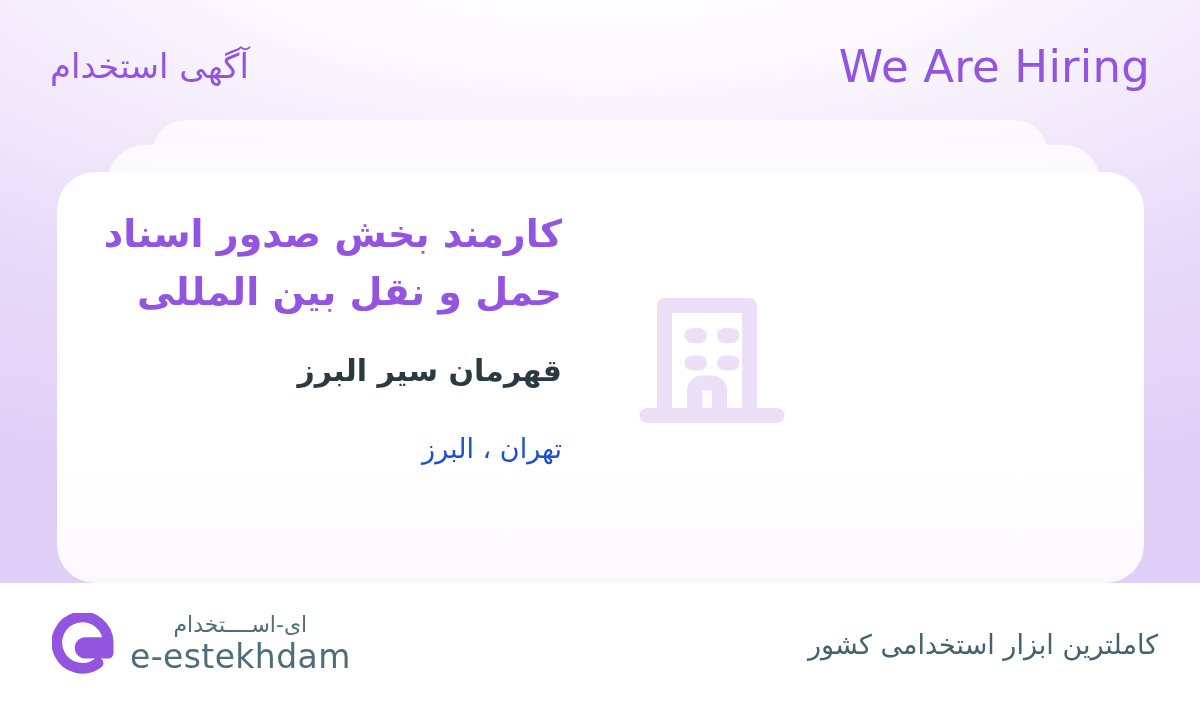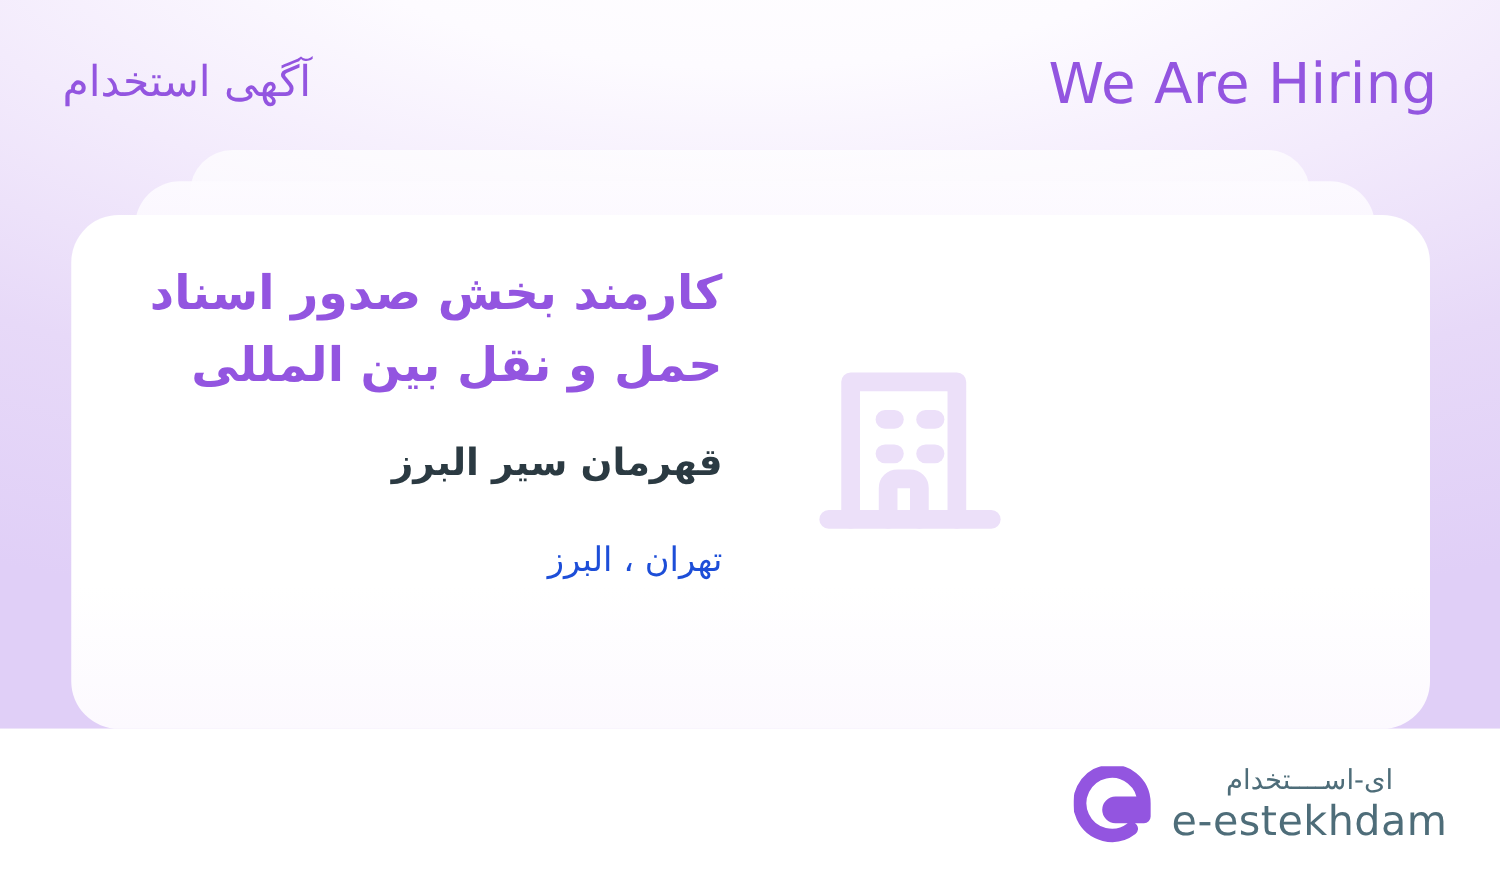--- a/index.html
+++ b/index.html
@@ -103,21 +103,20 @@
     left: 57px;
     top: 172px;
     width: 863px;
     height: 411px;
     z-index: 4;
     display: flex;
     flex-direction: row-reverse;
     align-items: flex-start;
     box-sizing: border-box;
     padding: 28px 58px 0 40px;
-    margin-left: 16px;
   }
 
   .text-col {
     flex: 1 1 auto;
     min-width: 0;
     text-align: right;
     direction: rtl;
     padding-top: 6px;
   }
 
@@ -249,20 +248,21 @@
           <line x1="24" y1="34" x2="27" y2="34"></line>
           <line x1="37" y1="34" x2="40" y2="34"></line>
           <path d="M25 55 V45 a3 3 0 0 1 3-3 h4 a3 3 0 0 1 3 3 v10"></path>
         </g>
       </svg>
     </div>
 
   </div>
 
   <div class="footer">
+    <div class="footer-tagline">کاملترین ابزار استخدامی کشور</div>
     <div class="brand">
       <div class="brand-text">
         <div class="brand-fa">ای-اســــتخدام</div>
         <div class="brand-en">e-estekhdam</div>
       </div>
       <svg class="brand-mark" viewBox="0 0 64 64">
         <path d="M58 30.5 A26.5 26.5 0 1 0 47.6 51.6 M34.5 30.5 H58 V41.5 H34.5 A5.5 5.5 0 0 1 34.5 30.5 Z" fill="none" stroke="#9355e0" stroke-width="11" stroke-linecap="round" stroke-linejoin="round"></path>
       </svg>
     </div>
   </div>

